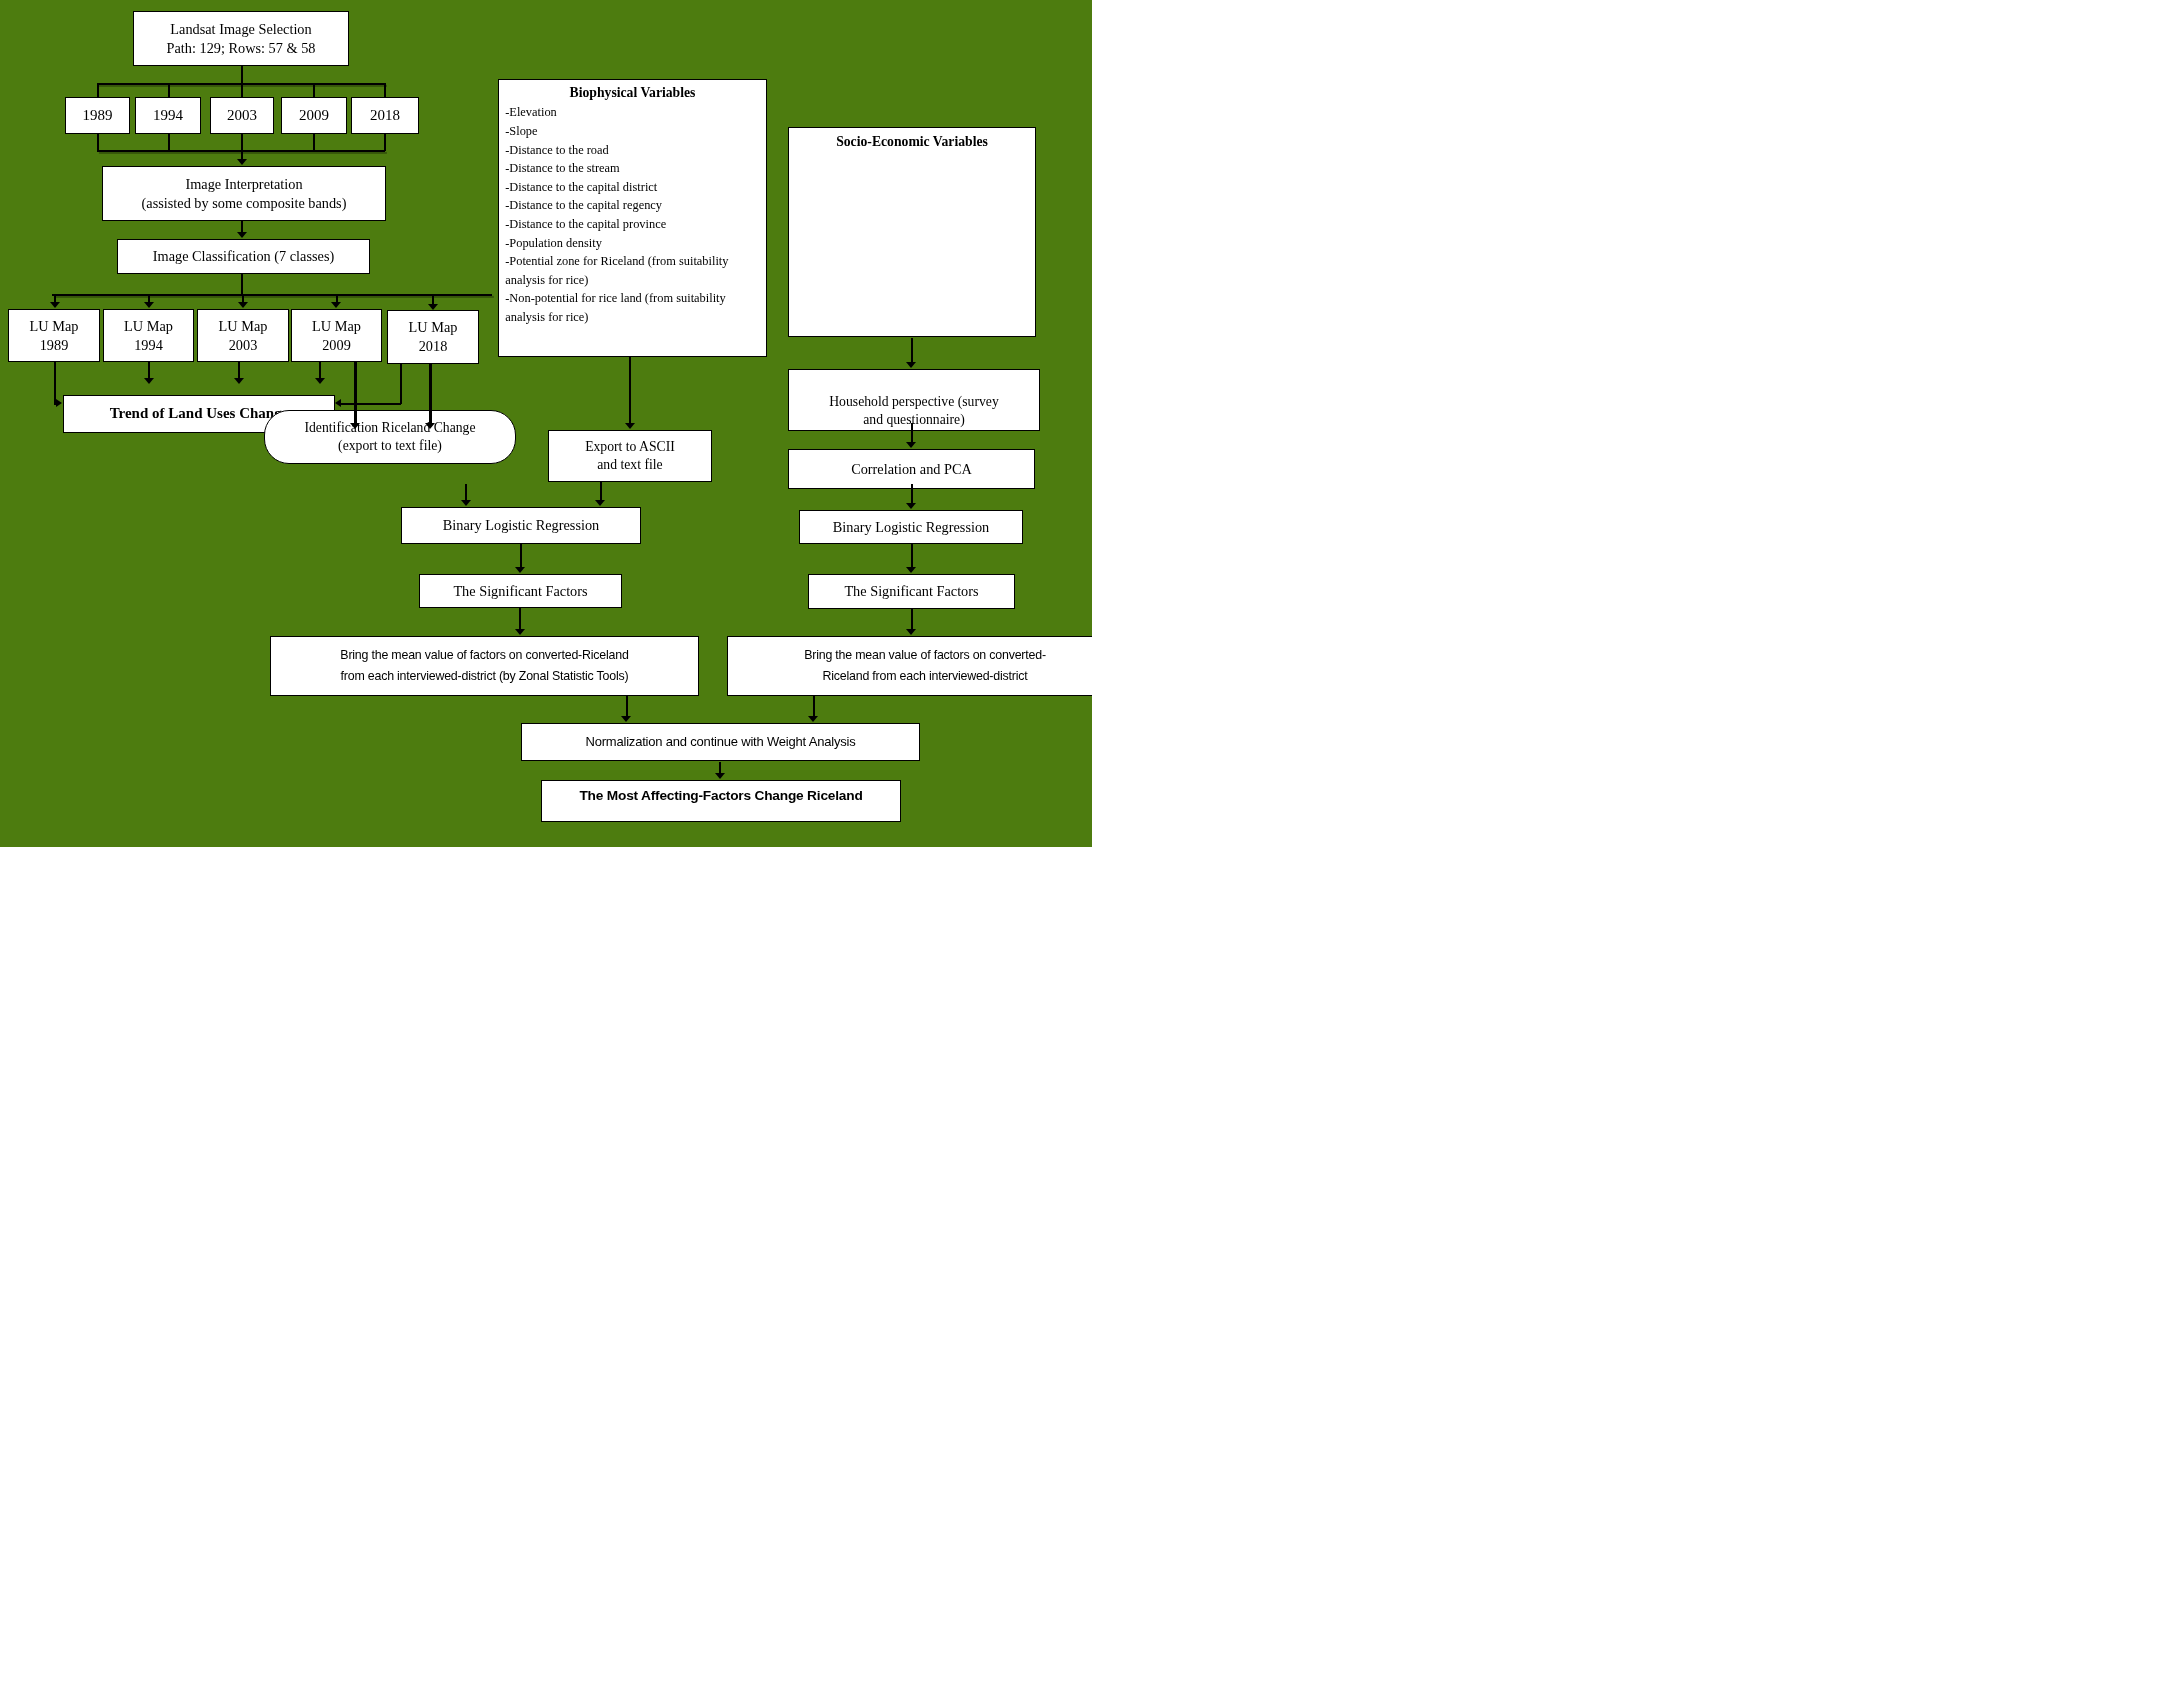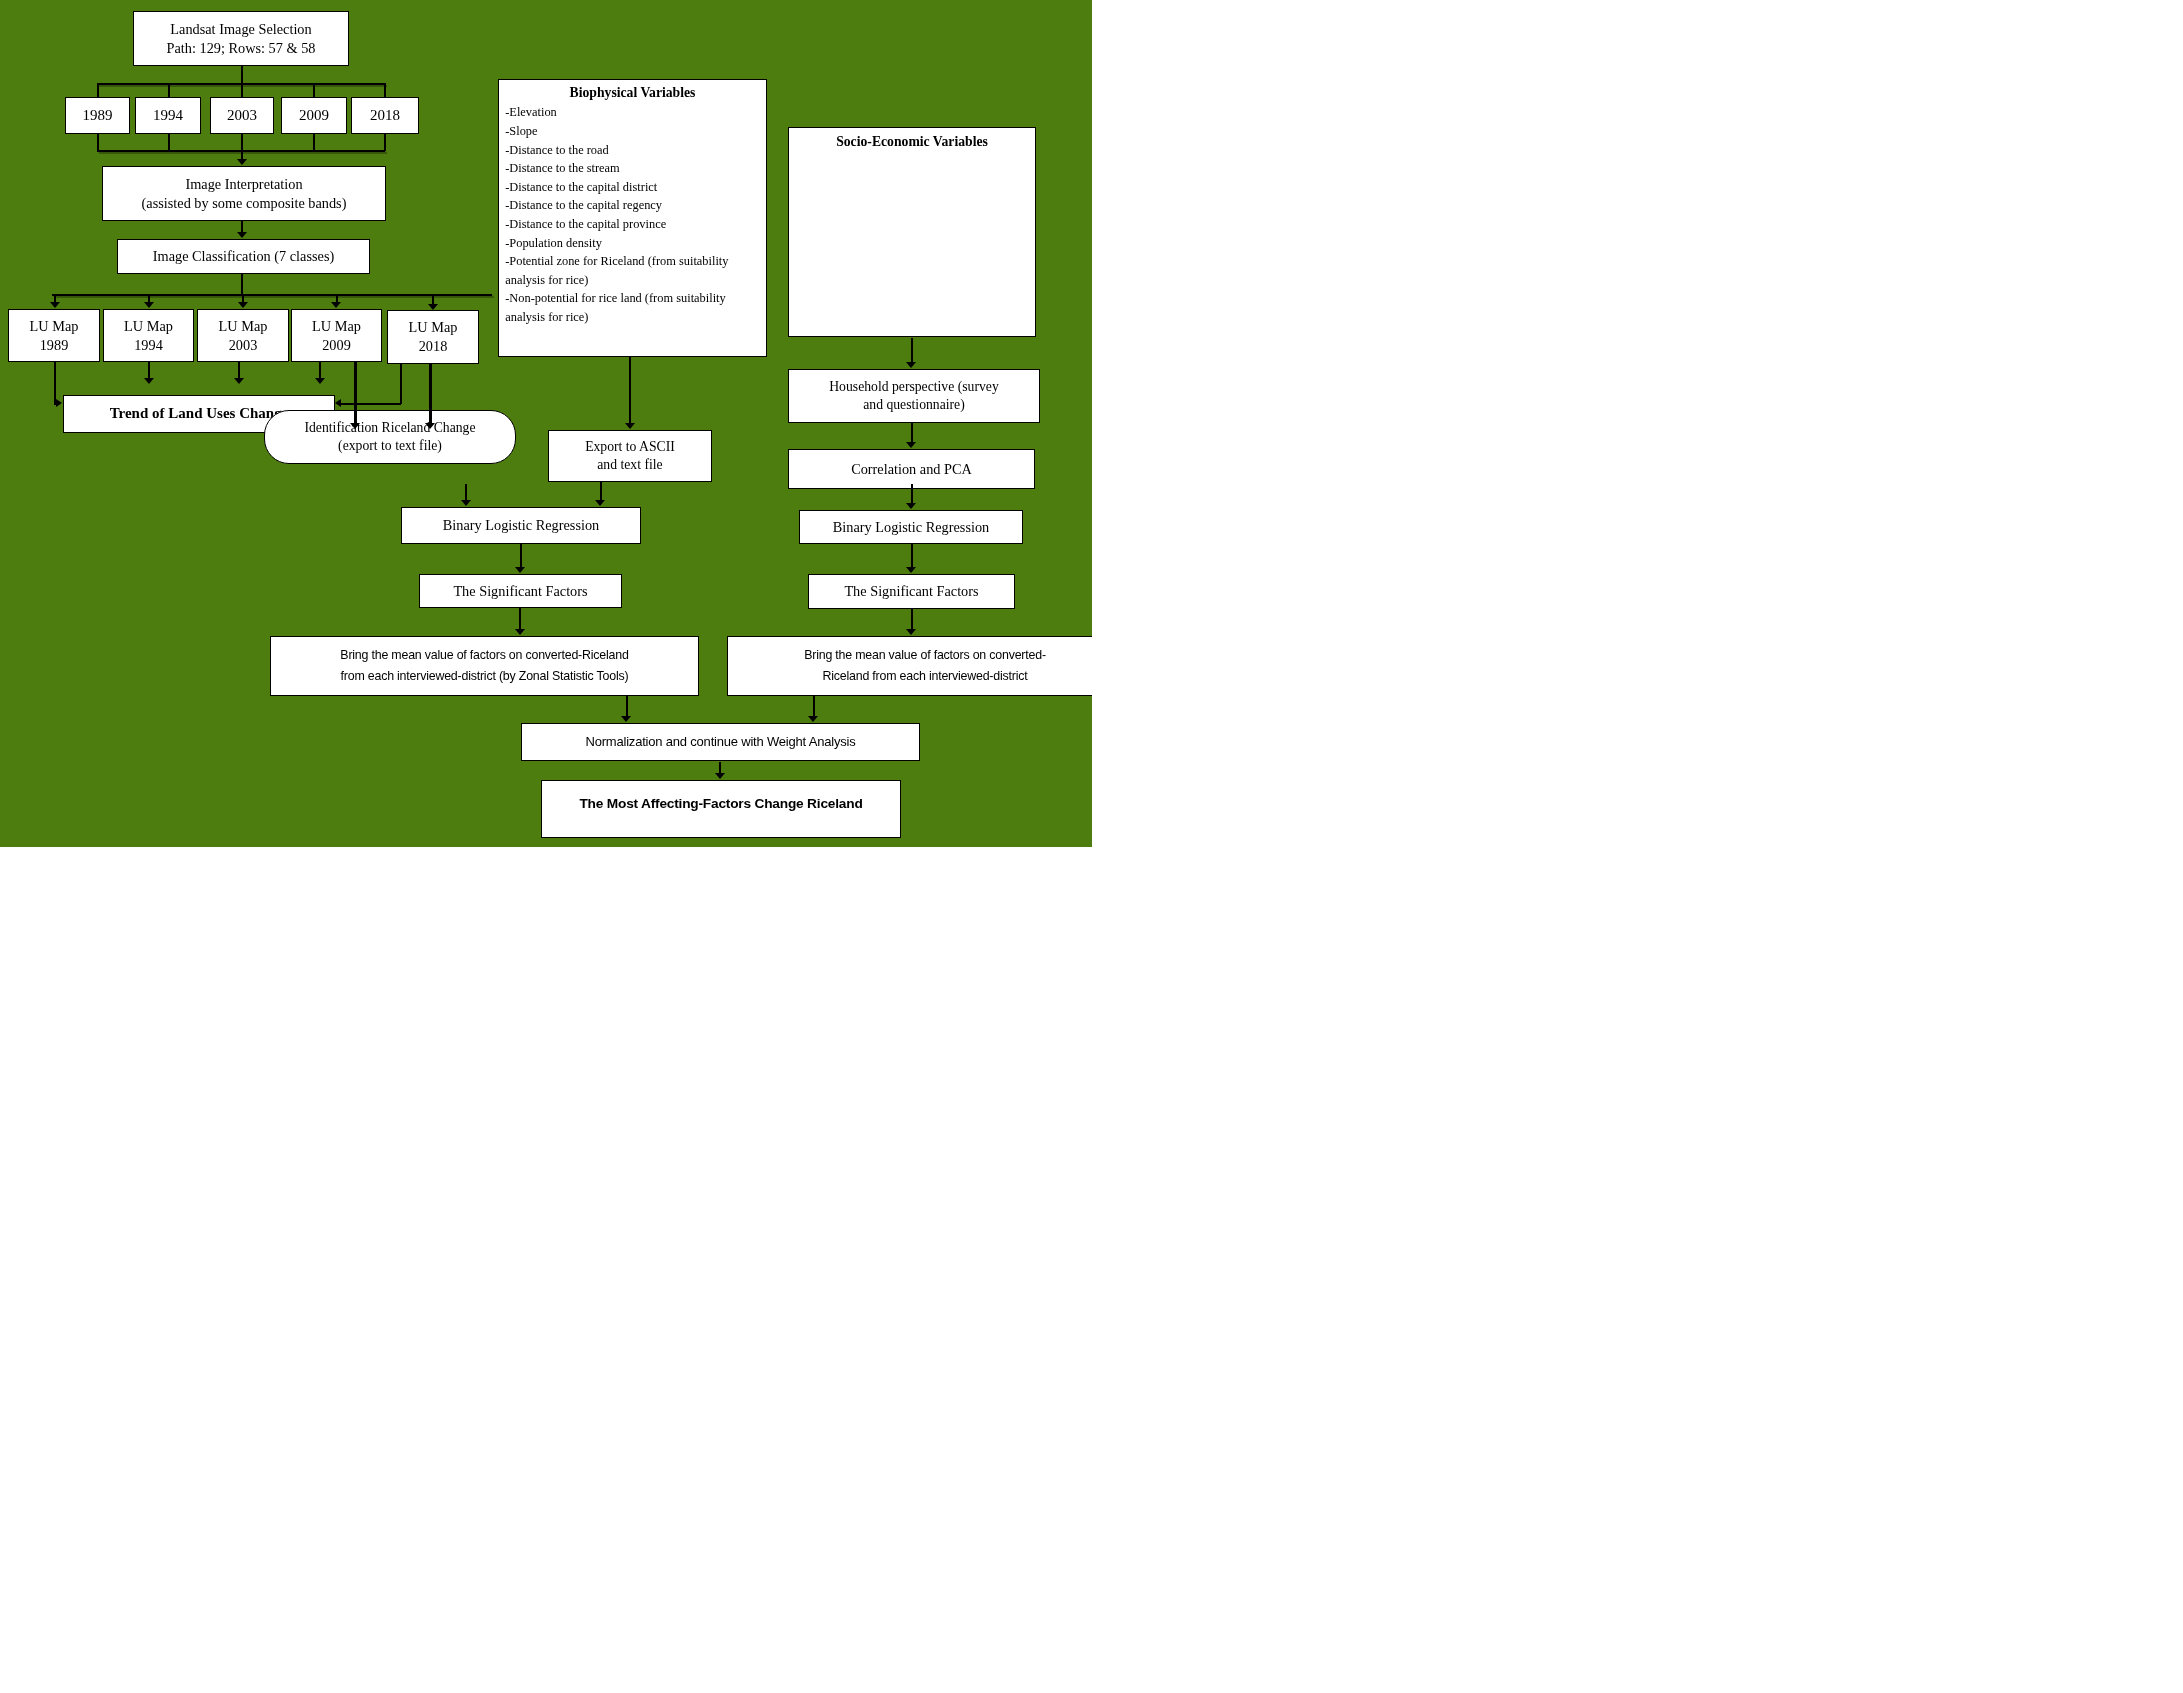--- a/index.html
+++ b/index.html
@@ -129,21 +129,21 @@
 
   <div class="box sans fs20" style="left:270px;top:636px;width:429px;height:60px;">
     <span class="lbl" style="line-height:1.7;">Bring the mean value of factors on converted-Riceland
 from each interviewed-district (by Zonal Statistic Tools)</span>
   </div>
 
   <div class="box sans fs21" style="left:521px;top:723px;width:399px;height:38px;">
     <span class="lbl">Normalization and continue with Weight Analysis</span>
   </div>
 
-  <div class="box sans fs22 bold" style="left:541px;top:780px;width:360px;height:58px;align-items:center;justify-content:flex-start;padding-top:14px;">
+  <div class="box sans fs22 bold" style="left:541px;top:780px;width:360px;height:42px;align-items:center;justify-content:flex-start;padding-top:6px;">
     <span class="lbl">The Most Affecting-Factors Change Riceland</span>
   </div>
 
   <div class="box serif list-box" style="left:498px;top:79px;width:269px;height:278px;">
     <div class="list-head">Biophysical Variables</div>
     <div class="list-body">-Elevation
 -Slope
 -Distance to the road
 -Distance to the stream
 -Distance to the capital district
@@ -151,21 +151,21 @@
 -Distance to the capital province
 -Population density
 -Potential zone for Riceland (from suitability analysis for rice)
 -Non-potential for rice land (from suitability analysis for rice)</div>
   </div>
 
   <div class="box serif list-box" style="left:788px;top:127px;width:248px;height:210px;padding:5px 1px;">
     <div class="list-head">Socio-Economic Variables</div>
   </div>
 
-  <div class="box serif fs22" style="left:788px;top:369px;width:252px;height:54px;">
+  <div class="box serif fs22" style="left:788px;top:369px;width:252px;height:62px;justify-content:flex-end;">
     <span class="lbl">Household perspective (survey
 and questionnaire)</span>
   </div>
 
   <div class="box serif fs23" style="left:788px;top:449px;width:247px;height:40px;">
     <span class="lbl">Correlation and PCA</span>
   </div>
 
   <div class="box serif fs23" style="left:799px;top:510px;width:224px;height:34px;">
     <span class="lbl">Binary Logistic Regression</span>

